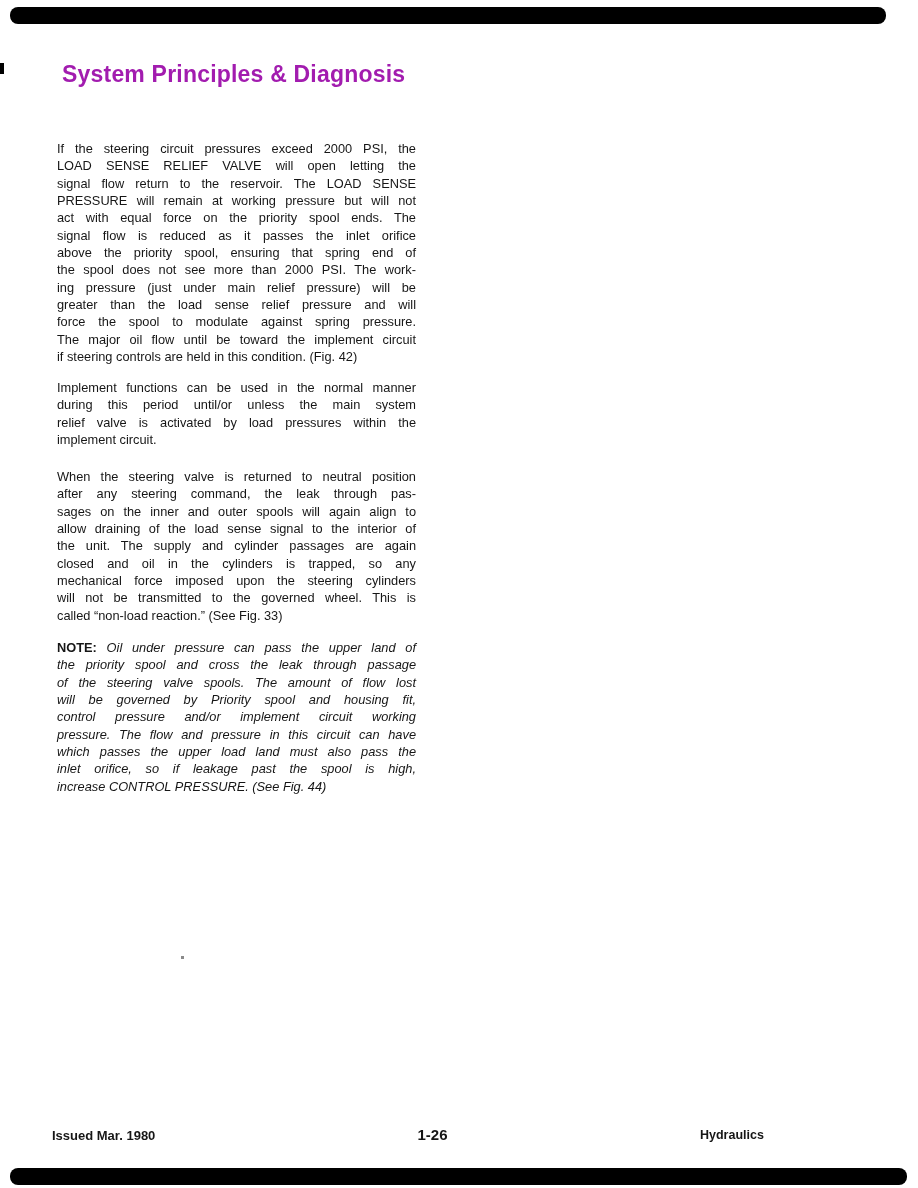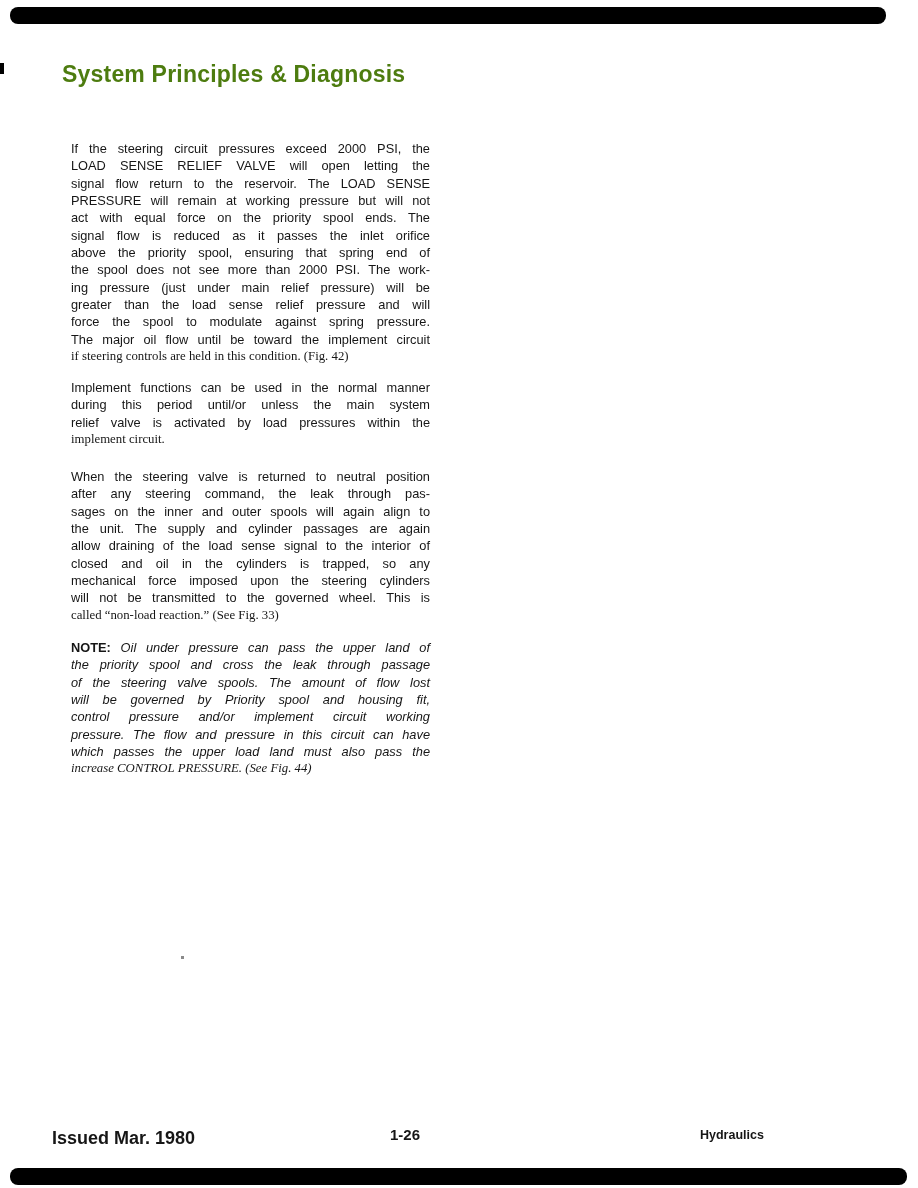--- a/index.html
+++ b/index.html
@@ -29,59 +29,58 @@
     left: 181px; top: 956px; width: 3px; height: 3px;
     background: #8a8a8a;
   }
   .doc-title {
     position: absolute;
     left: 62px; top: 61px;
     margin: 0;
     font-size: 23px;
     font-weight: bold;
     letter-spacing: 0.2px;
-    color: #4d7c0f;
+    color: #a21caf;
     white-space: nowrap;
   }
   .para {
     position: absolute;
-    left: 71px;
+    left: 57px;
     width: 359px;
     font-size: 12.8px;
     line-height: 17.35px;
   }
   .para-1 { top: 140px; }
   .para-2 { top: 379px; }
   .para-3 { top: 468px; }
   .para-note { top: 639px; font-style: italic; }
   .tline {
     text-align: justify;
     text-align-last: justify;
     white-space: normal;
   }
   .tline-last {
     text-align-last: left;
-    font-family: Liberation Serif, serif;
   }
   .note-label {
     font-style: normal;
     font-weight: bold;
   }
   .footer-issued {
     position: absolute;
     left: 52px; top: 1128px;
-    font-size: 18px;
+    font-size: 13px;
     font-weight: bold;
     white-space: nowrap;
     text-align: center;
   }
   .footer-page-number {
     position: absolute;
     left: 390px; top: 1126px; width: 85px;
-    text-align: left;
+    text-align: center;
     font-size: 15px;
     font-weight: bold;
   }
   .footer-section {
     position: absolute;
     left: 700px; top: 1128px; width: 108px;
     text-align: left;
     font-size: 12.5px;
     font-weight: bold;
     white-space: nowrap;
@@ -117,36 +116,37 @@
       <div class="tline">Implement functions can be used in the normal manner</div>
       <div class="tline">during this period until/or unless the main system</div>
       <div class="tline">relief valve is activated by load pressures within the</div>
       <div class="tline tline-last">implement circuit.</div>
     </div>
 
   <div class="para para-3">
       <div class="tline">When the steering valve is returned to neutral position</div>
       <div class="tline">after any steering command, the leak through pas-</div>
       <div class="tline">sages on the inner and outer spools will again align to</div>
+      <div class="tline">allow draining of the load sense signal to the interior of</div>
       <div class="tline">the unit. The supply and cylinder passages are again</div>
-      <div class="tline">allow draining of the load sense signal to the interior of</div>
       <div class="tline">closed and oil in the cylinders is trapped, so any</div>
       <div class="tline">mechanical force imposed upon the steering cylinders</div>
       <div class="tline">will not be transmitted to the governed wheel. This is</div>
       <div class="tline tline-last">called “non-load reaction.” (See Fig. 33)</div>
     </div>
 
   <div class="para para-note">
       <div class="tline"><span class="note-label">NOTE: </span><span>Oil under pressure can pass the upper land of</span></div>
       <div class="tline">the priority spool and cross the leak through passage</div>
       <div class="tline">of the steering valve spools. The amount of flow lost</div>
       <div class="tline">will be governed by Priority spool and housing fit,</div>
       <div class="tline">control pressure and/or implement circuit working</div>
       <div class="tline">pressure. The flow and pressure in this circuit can have</div>
       <div class="tline">which passes the upper load land must also pass the</div>
+      <div class="tline">inlet orifice, so if leakage past the spool is high,</div>
       <div class="tline tline-last">increase CONTROL PRESSURE. (See Fig. 44)</div>
     </div>
 
   <div class="scan-speck"></div>
 
   <div class="footer-issued">Issued Mar. 1980</div>
 
   <div class="footer-page-number">1-26</div>
 
   <div class="footer-section">Hydraulics</div>

